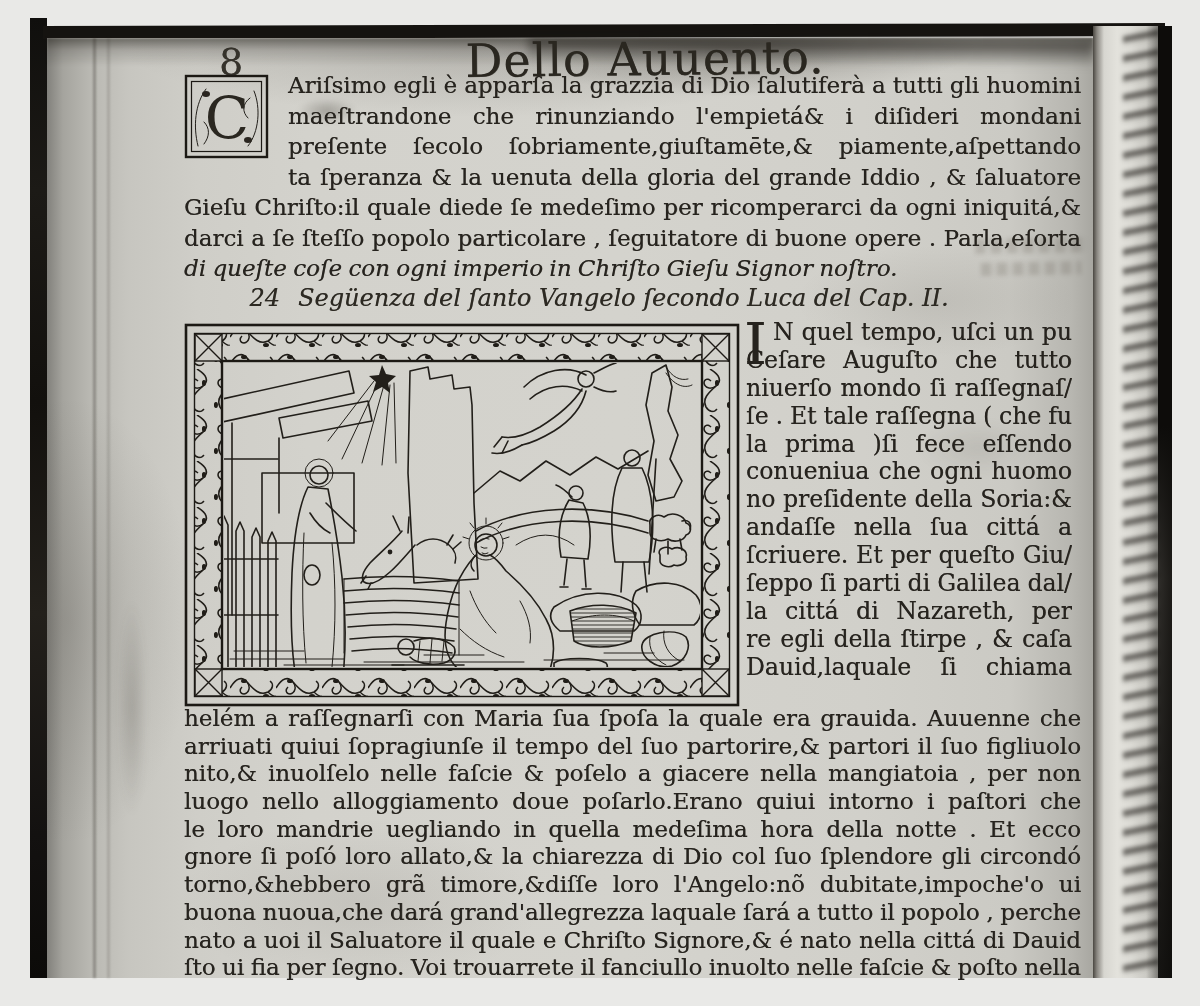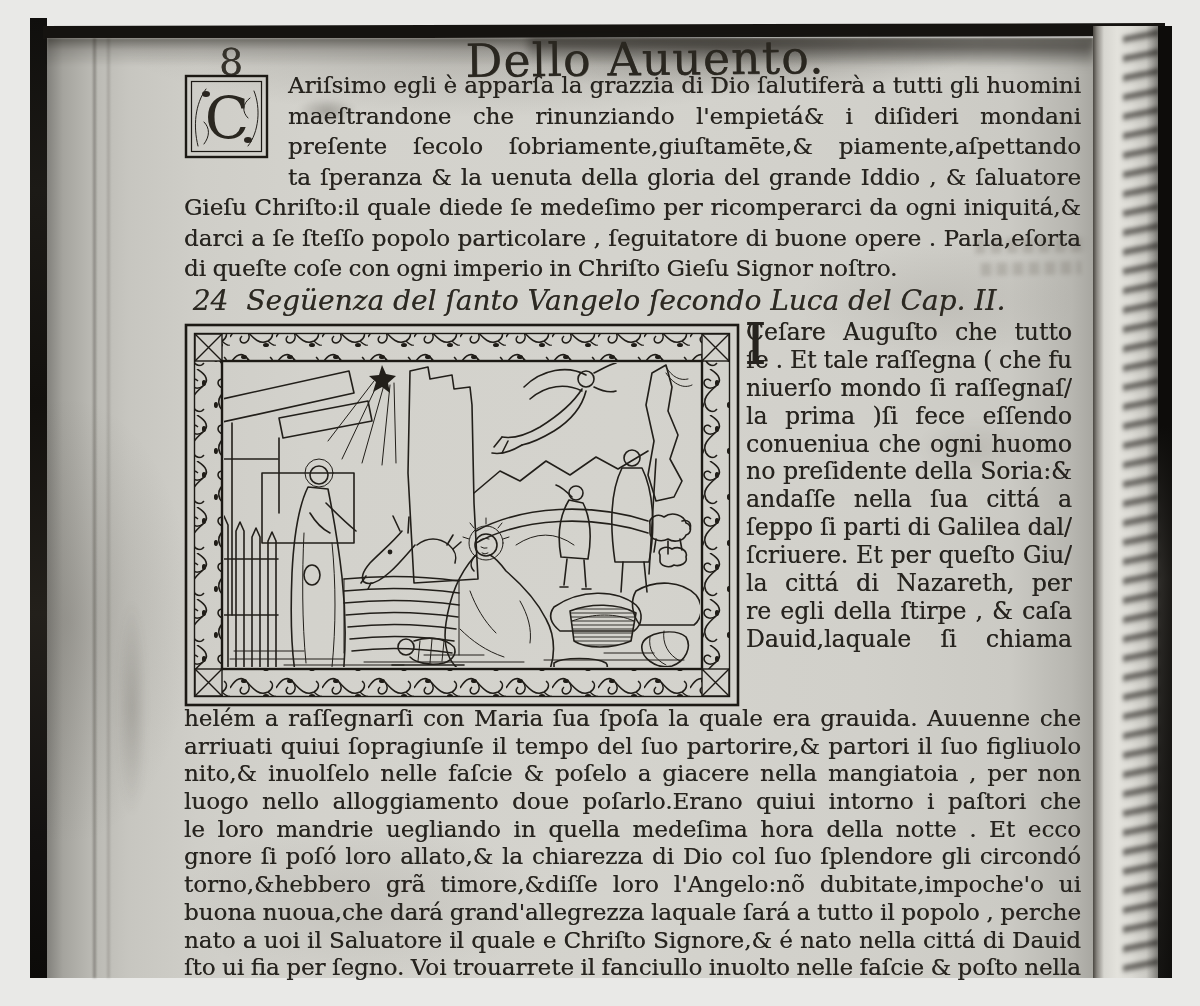--- a/index.html
+++ b/index.html
@@ -36,25 +36,25 @@
 
   .ink{text-shadow:0.3px 0.3px 0.6px rgba(36,32,26,.65);}
   .pagenum{position:absolute;left:172px;top:2px;font-size:38px;color:#35322b;}
   .title{position:absolute;left:348px;top:-6px;width:500px;text-align:center;
     font-size:46px;letter-spacing:1px;color:#2a2720;transform:rotate(-0.6deg);}
 
   .intro{position:absolute;left:137px;top:32px;width:897px;font-size:23px;word-spacing:-1px;}
   .iline{height:30.5px;line-height:30.5px;overflow:hidden;
     text-align:justify;text-align-last:justify;}
   .iline.ind{padding-left:104px;}
-  .iline.short{text-align-last:left;}
+  .iline.short{text-align-last:left;font-style:italic;}
   .dropcap-c{position:absolute;left:0;top:4px;}
 
   .heading{position:absolute;left:137px;top:246px;width:830px;text-align:center;
-    font-style:italic;font-size:28px;color:#2c2922;}
+    font-style:italic;font-size:24px;color:#2c2922;}
   .heading .hnum{margin-right:18px;}
 
   .woodcut{position:absolute;left:137px;top:285px;width:556px;height:384px;}
 
   .gospel{position:absolute;left:699px;top:281px;width:326px;font-size:23.5px;word-spacing:-1px;}
   .gline{height:27.9px;line-height:27.9px;overflow:hidden;text-align:justify;text-align-last:justify;}
   .gline.g0{padding-left:27px;}
   .gline.g1{padding-left:15px;}
   .dropI{position:absolute;left:-2px;top:-4px;font-size:58px;line-height:58px;color:#26231e;}
 
@@ -298,29 +298,30 @@
         </g>
         <path class="k" fill="url(#hay)" d="M330,244 C356,226 392,226 412,242 C420,250 418,262 410,268 L336,268 C326,260 324,252 330,244 Z"></path>
         <path class="k" fill="url(#hay)" d="M412,228 C432,216 458,218 472,232 C480,242 478,256 470,262 L416,262 C408,252 406,238 412,228 Z"></path>
         <path class="k" d="M330,300 C338,294 372,294 382,300 C386,305 380,310 368,311 C350,313 334,309 330,304 Z"></path>
       </g>
       </g>
     </svg>
 
     <div class="gospel">
       <span class="dropI ink">I</span>
+      <div class="gline g0 ink">N quel tempo, uſci un pu</div>
       <div class="gline ink">Ceſare Auguſto che tutto l'u</div>
+      <div class="gline ink">niuerſo mondo ſi raſſegnaſ/</div>
       <div class="gline ink">ſe . Et tale raſſegna ( che fu</div>
-      <div class="gline ink">niuerſo mondo ſi raſſegnaſ/</div>
       <div class="gline ink">la prima )ſi fece eſſendo Ciri</div>
       <div class="gline ink">conueniua che ogni huomo</div>
       <div class="gline ink">no preſidente della Soria:&amp;</div>
       <div class="gline ink">andaſſe nella ſua cittá a farſi</div>
+      <div class="gline ink">ſcriuere. Et per queſto Giu/</div>
       <div class="gline ink">ſeppo ſi parti di Galilea dal/</div>
-      <div class="gline ink">ſcriuere. Et per queſto Giu/</div>
       <div class="gline ink">la cittá di Nazareth, per eſſe</div>
       <div class="gline ink">re egli della ſtirpe , &amp; caſa di</div>
       <div class="gline ink">Dauid,laquale ſi chiama Bet</div>
     </div>
 
     <div class="bodypar">
       <div class="bline ink">helém a raſſegnarſi con Maria ſua ſpoſa la quale era grauida. Auuenne che ſendo eſsi</div>
       <div class="bline ink">arriuati quiui ſopragiunſe il tempo del ſuo partorire,&amp; partori il ſuo figliuolo primoge</div>
       <div class="bline ink">nito,&amp; inuolſelo nelle faſcie &amp; poſelo a giacere nella mangiatoia , per non hauere altro</div>
       <div class="bline ink">luogo nello alloggiamento doue poſarlo.Erano quiui intorno i paſtori che guardauano</div>

